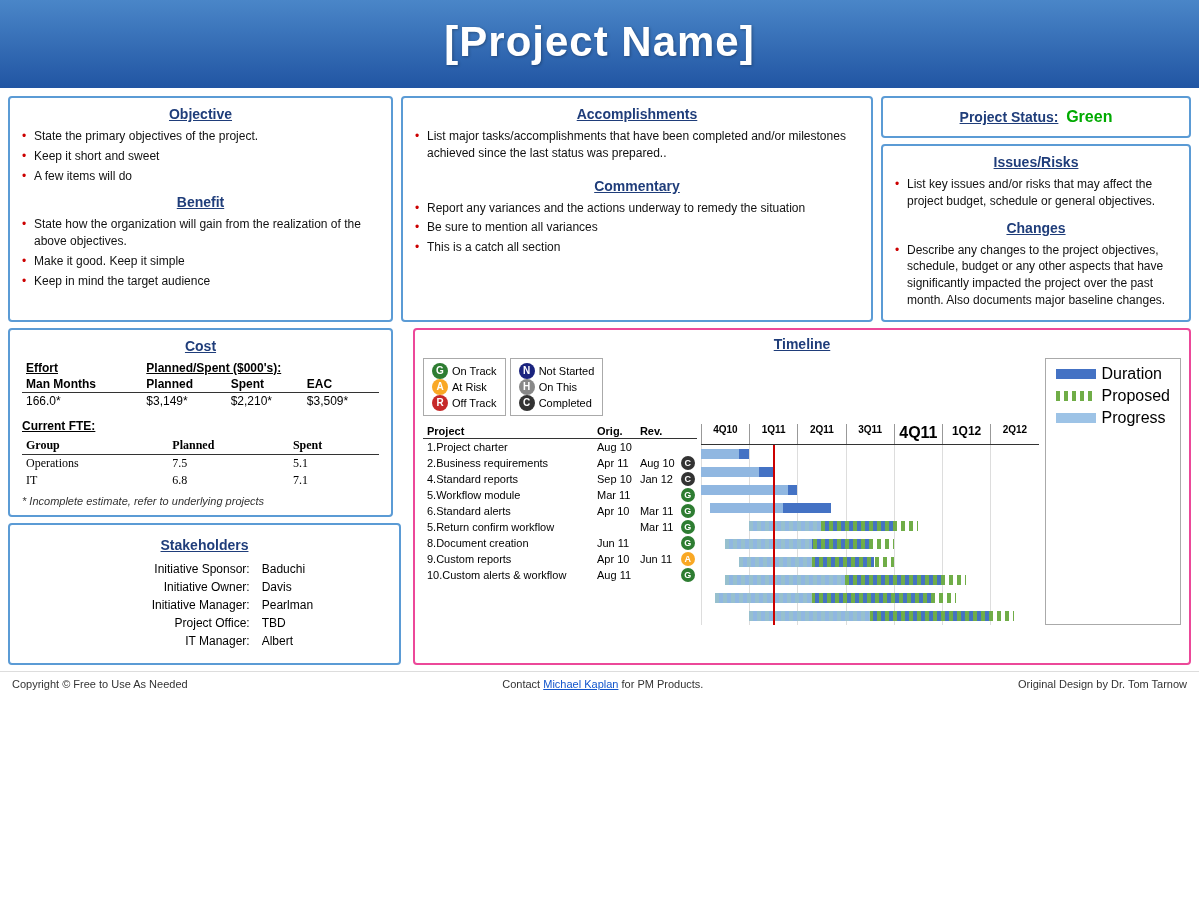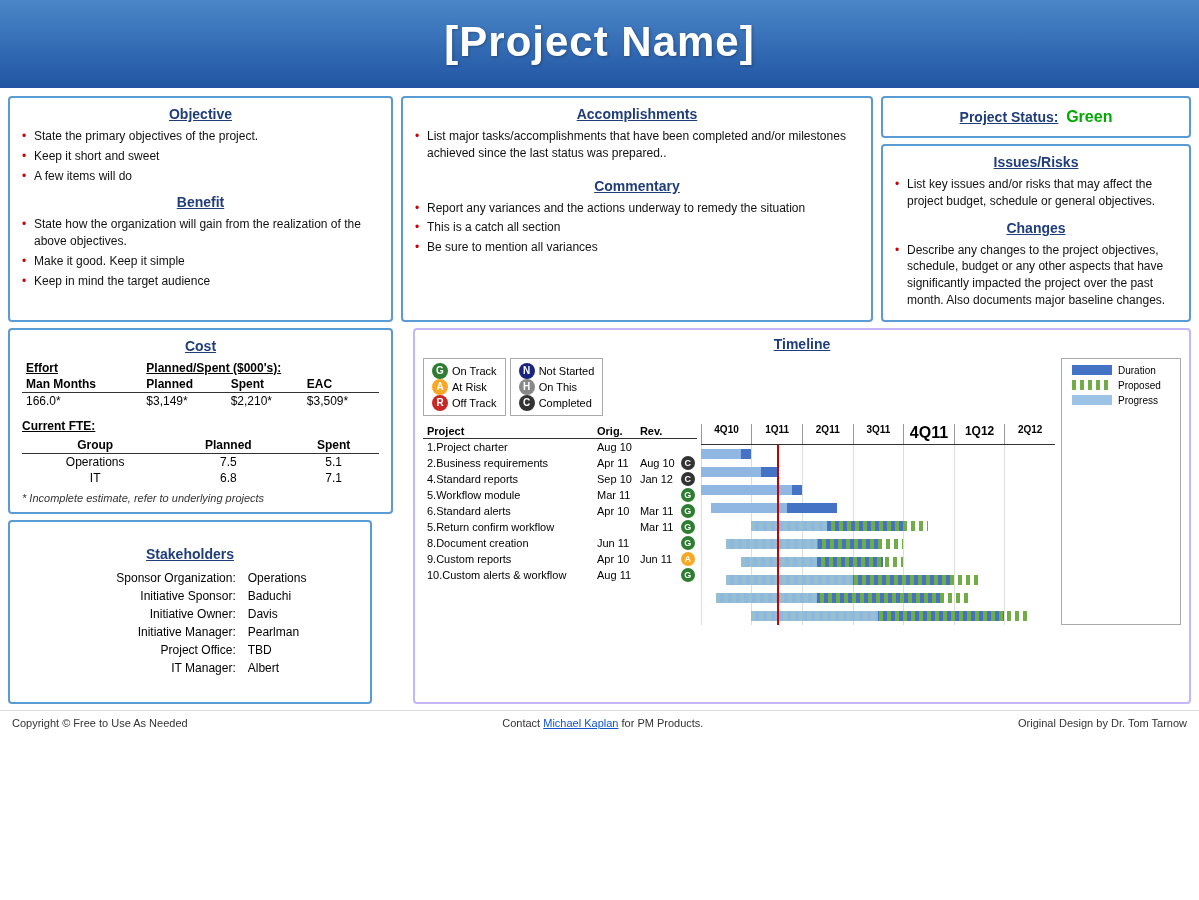--- a/index.html
+++ b/index.html
@@ -135,29 +135,30 @@
       margin: 6px 0 3px;
       display: block;
     }
     .fte-table {
       width: 100%;
       border-collapse: collapse;
       font-size: 12px;
       margin-top: 4px;
     }
     .fte-table th, .fte-table td {
-      text-align: center;
+      text-align: left;
       padding: 1px 4px;
+      font-family: Liberation Serif, serif;
     }
     .fte-table .underline-header {
       border-bottom: 1px solid #333;
     }
     .timeline-section {
       flex: 1;
-      border: 2px solid #c4b5fd;
+      border: 2px solid #ec4899;
       border-radius: 4px;
       padding: 6px 8px;
     }
     .timeline-title {
       text-align: center;
       color: #1f3d7a;
       font-size: 14px;
       font-weight: bold;
       text-decoration: underline;
       margin-bottom: 6px;
@@ -187,21 +188,21 @@
     }
     .lg-green { background: #2e7d32; }
     .lg-yellow { background: #f9a825; }
     .lg-red { background: #c62828; }
     .lg-navy { background: #1a237e; }
     .lg-gray { background: #888; }
     .lg-darkgray { background: #333; }
     .timeline-legend-box {
       border: 1px solid #aaa;
       padding: 6px 10px;
-      font-size: 10px;
+      font-size: 16px;
       min-width: 120px;
     }
     .tl-legend-item {
       display: flex;
       align-items: center;
       gap: 6px;
       margin-bottom: 4px;
     }
     .tl-bar-sample {
       width: 40px;
@@ -209,25 +210,25 @@
     }
     .tl-bar-blue { background: #4472c4; }
     .tl-bar-dashed {
       background: repeating-linear-gradient(
         90deg, #70ad47 0px, #70ad47 4px, transparent 4px, transparent 8px
       );
       border: none;
     }
     .tl-bar-light { background: #9dc3e6; }
     .stakeholders-panel {
-      width: 364px;
+      width: 393px;
       flex-shrink: 0;
       border: 2px solid #5b9bd5;
       border-radius: 4px;
-      padding: 24px 12px;
+      padding: 12px 12px;
     }
     .footer {
       display: flex;
       justify-content: space-between;
       padding: 6px 12px;
       font-size: 11px;
       color: #333;
       border-top: 1px solid #ddd;
       margin-top: 6px;
     }
@@ -278,22 +279,22 @@
     </div>
 
     <div class="middle-panel panel">
       <div class="panel-title">Accomplishments</div>
       <ul class="bullet-list">
         <li>List major tasks/accomplishments that have been completed and/or milestones achieved since the last status was prepared..</li>
       </ul>
       <div class="panel-title" style="margin-top:16px;">Commentary</div>
       <ul class="bullet-list">
         <li>Report any variances and the actions underway to remedy the situation</li>
+        <li>Be sure to mention all variances</li>
         <li>This is a catch all section</li>
-        <li>Be sure to mention all variances</li>
       </ul>
     </div>
 
     <div class="right-column">
 
       <div class="status-panel">
         <span class="status-label">
           <span class="underline">Project Status:</span>
           &nbsp;<span class="status-value">Green</span>
         </span>
@@ -360,24 +361,20 @@
           </tbody>
             </table>
           <p class="note-text">* Incomplete estimate, refer to underlying projects</p>
         </div>
       </div>
 
       <div class="stakeholders-panel">
         <div class="panel-title">Stakeholders</div>
         <table class="stakeholders-table">
           <tbody>
-              <tr>
-            <td>Sponsor Organization:</td>
-            <td>Operations</td>
-          </tr>
           <tr>
             <td>Initiative Sponsor:</td>
             <td>Baduchi</td>
           </tr>
           <tr>
             <td>Initiative Owner:</td>
             <td>Davis</td>
           </tr>
           <tr>
             <td>Initiative Manager:</td>

